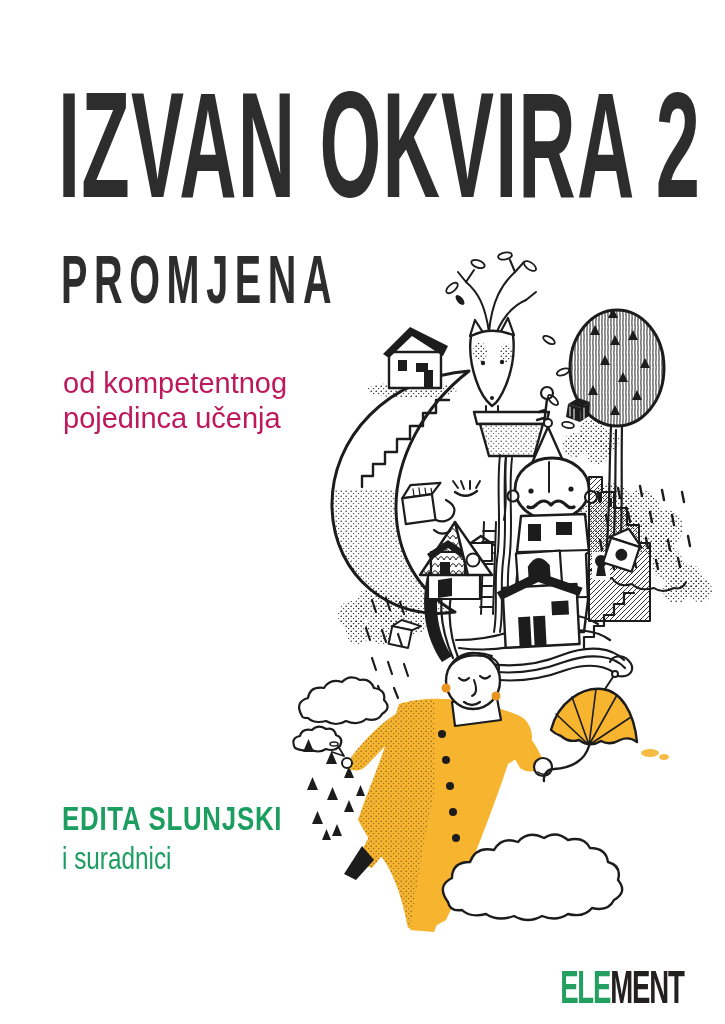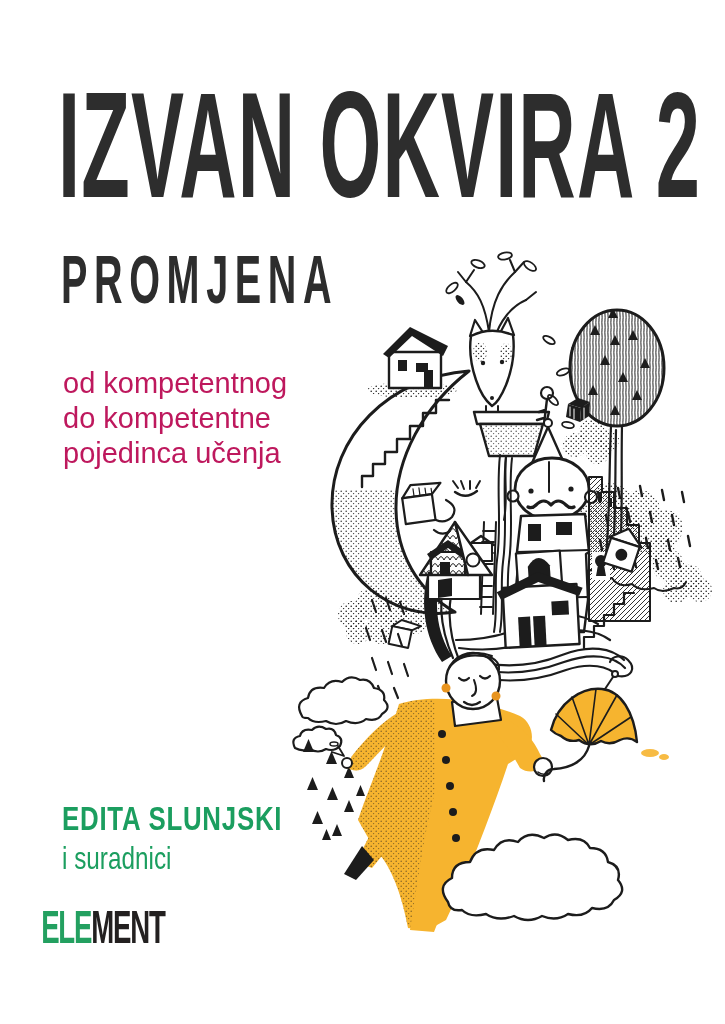--- a/index.html
+++ b/index.html
@@ -12,21 +12,21 @@
          transform:scale(0.56,1.06);transform-origin:top left;letter-spacing:2px;}
   .promjena{position:absolute;left:61px;top:244px;font-size:66px;line-height:1;
          font-weight:700;color:#2d2d2d;white-space:nowrap;letter-spacing:11px;
          transform:scale(0.60,1.05);transform-origin:top left;}
   .tagline{position:absolute;left:63px;top:366px;font-size:29px;line-height:35px;
          color:#be185d;}
   .author{position:absolute;left:62px;top:800px;color:#1b9e5f;
          transform:scale(0.76,1);transform-origin:top left;white-space:nowrap;}
   .author .name{font-size:34px;font-weight:700;letter-spacing:1px;line-height:1.1;}
   .author .suffix{font-size:32px;font-weight:400;margin-top:4px;line-height:1.1;}
-  .publisher{position:absolute;left:0;right:0;top:904px;text-align:left;}
+  .publisher{position:absolute;left:0;right:0;top:964px;text-align:right;}
   .publisher .logo{display:inline-block;font-size:46px;line-height:1;font-weight:700;
          letter-spacing:-2px;transform:scale(0.60,1.0);transform-origin:top center;
          white-space:nowrap;}
   .publisher .ele{color:#23a060;}
   .publisher .ment{color:#232020;}
 </style>
 </head>
 <body>
 
 <div class="cover">
@@ -330,21 +330,20 @@
 
     <path d="M448 902 Q436 886 452 878 Q452 862 470 862 Q476 846 494 850 Q502 836 518 842 Q528 830 544 838 Q556 830 568 840 Q584 836 590 848 Q606 848 608 862 Q622 866 618 880 Q628 892 614 900 Q608 912 592 908 Q584 918 568 914 Q556 922 542 916 Q528 924 514 916 Q498 922 486 914 Q470 918 462 910 Q450 912 448 902 Z" fill="#ffffff" stroke="#1c1c1c" stroke-width="2.4"></path>
   </svg>
 
   <h1 class="title" style="margin:0;">IZVAN OKVIRA 2</h1>
 
   <div class="promjena">PROMJENA</div>
 
   <div class="tagline">
     <div>od kompetentnog</div>
-    <div>do kompetentne</div>
     <div>pojedinca učenja</div>
   </div>
 
   <div class="author">
     <div class="name">EDITA SLUNJSKI</div>
     <div class="suffix">i suradnici</div>
   </div>
 
   <div class="publisher">
     <span class="logo"><span class="ele">ELE</span><span class="ment">MENT</span></span>

